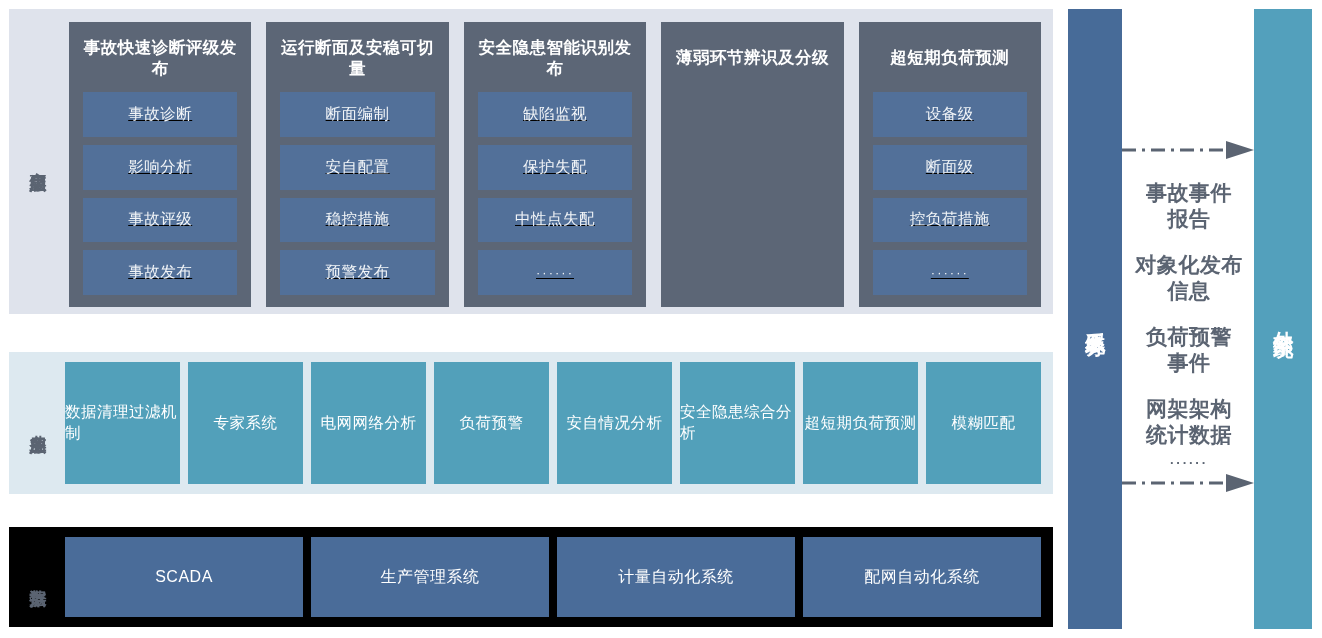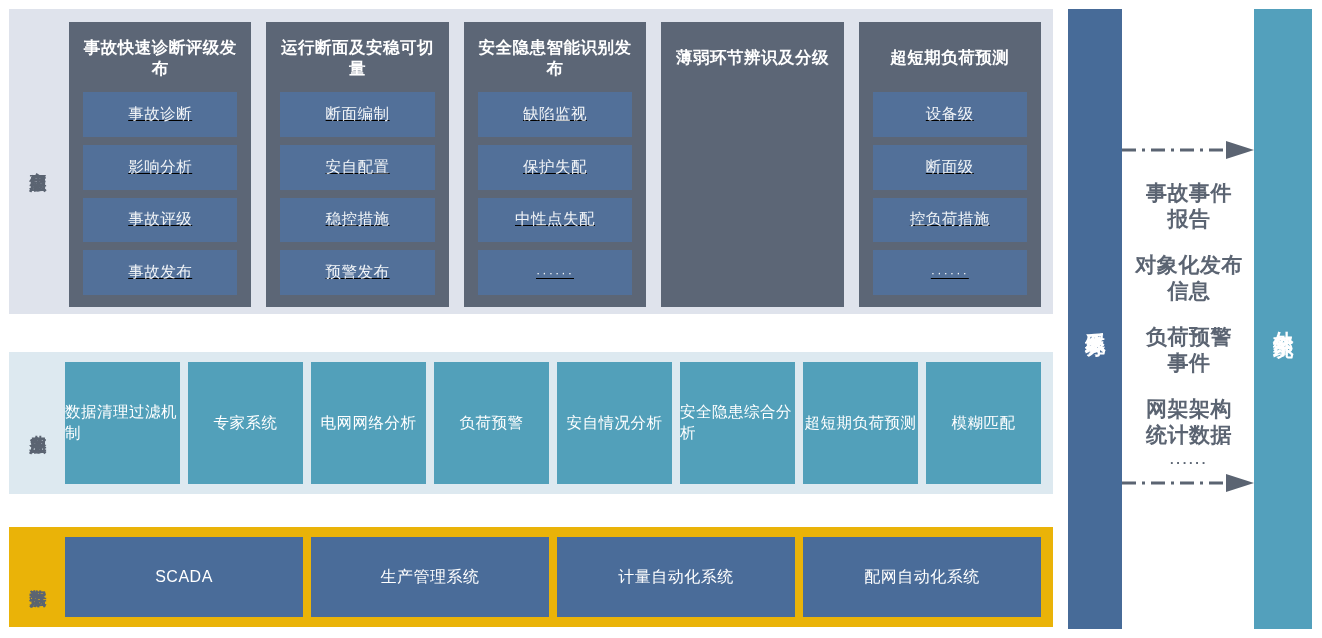--- a/index.html
+++ b/index.html
@@ -84,21 +84,21 @@
     background: #52a0ba;
     color: #ffffff;
     font-size: 15.5px;
     display: flex; align-items: center; justify-content: center;
     letter-spacing: 0.5px;
   }
 
   
   #data-layer {
     left: 9px; top: 527px; width: 1044px; height: 100px;
-    background: #eab308;
+    background: #000000;
   }
   #data-layer .layer-body { padding: 10px 12px 10px 0; gap: 8px; }
   .data-item {
     flex: 1 1 0;
     background: #4a6c99;
     color: #ffffff;
     font-size: 16px;
     display: flex; align-items: center; justify-content: center;
     letter-spacing: 0.5px;
   }

